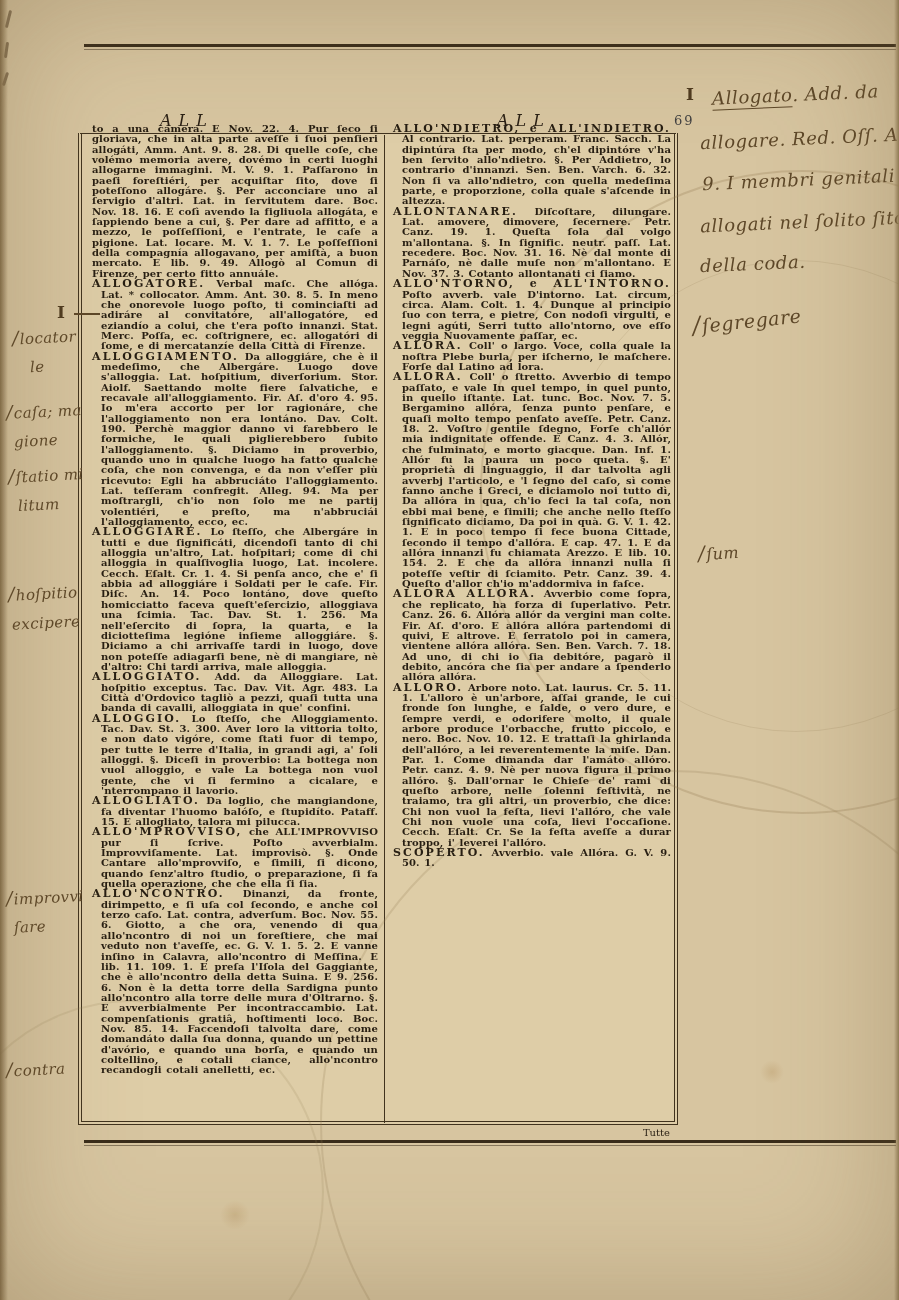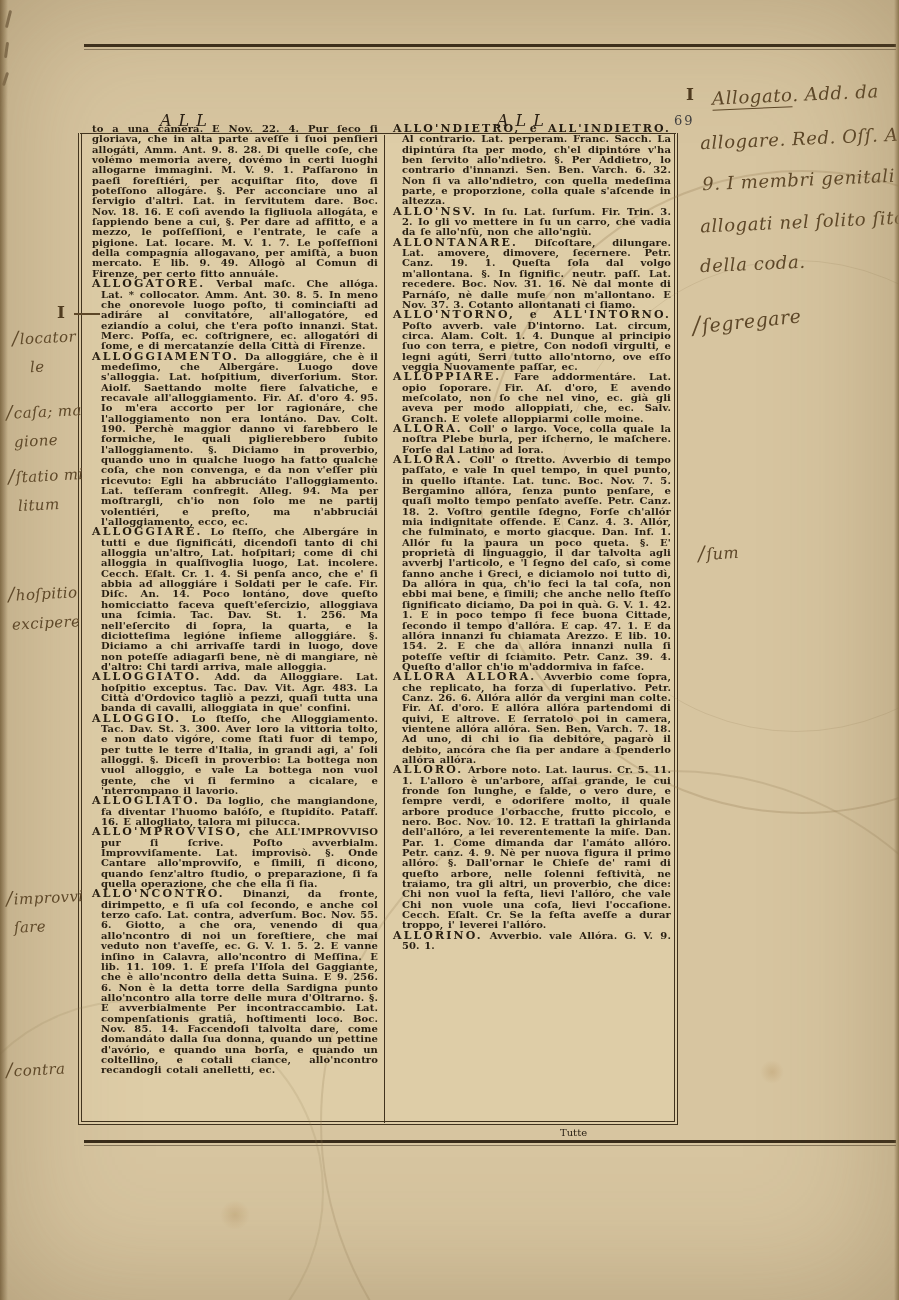--- a/index.html
+++ b/index.html
@@ -20,21 +20,21 @@
   .sig{position:absolute;top:111px;font-style:italic;letter-spacing:7px;
        font-size:16px;color:#2b2115;}
   .pagenum{position:absolute;top:113px;left:674px;font-size:13px;letter-spacing:2px;color:#404040;}
   .col{position:absolute;top:124px;font-size:10px;line-height:10.35px;color:#271e12;
        text-align:justify;letter-spacing:.1px;word-spacing:1px;z-index:5;font-weight:bold;}
   .col-left{left:92px;width:286px;}
   .col-right{left:393px;width:278px;}
   .entry{margin:0;text-indent:-9px;padding-left:9px;}
   .entry.cont{text-indent:0;padding-left:0;}
   .hw{letter-spacing:2.1px;font-size:11px;}
-  .catchword{position:absolute;left:560px;top:1127px;width:110px;text-align:left;
+  .catchword{position:absolute;left:560px;top:1127px;width:110px;text-align:right;
              font-size:10px;color:#271e12;}
   .hand{position:absolute;color:#5d4728;font-style:italic;white-space:nowrap;z-index:20;
         font-family:"DejaVu Serif",serif;}
   .hand-lg{font-size:18px;transform:rotate(-2.5deg);letter-spacing:.6px;}
   .hand-sm{font-size:15px;transform:rotate(-3deg);letter-spacing:.4px;}
   .imark{position:absolute;color:#4e3a1f;font-weight:bold;font-size:17px;z-index:20;}
   .uword{border-bottom:1.6px solid #5d4728;padding-bottom:1px;}
   .slash::before{content:"∕";margin-right:1px;font-size:1.25em;}
   .dash{position:absolute;height:1.5px;background:#5d4728;z-index:20;}
   .stain{position:absolute;border-radius:50%;pointer-events:none;z-index:2;}
@@ -69,35 +69,33 @@
 <div class="frame"></div>
 <div class="divider"></div>
 
 <div class="col col-left" id="col-left">
     <p class="entry cont"><span>to a una camera. E Nov. 22. 4. Pur ſeco ſi gloriava, che in alta parte aveſſe i ſuoi penſieri allogáti, Amm. Ant. 9. 8. 28. Di quelle coſe, che volémo memoria avere, dovémo in certi luoghi allogarne immagini. M. V. 9. 1. Paſſarono in paeſi foreſtiéri, per acquiſtar ſito, dove ſi poteſſono allogáre. §. Per acconciare uno al ſervigio d'altri. Lat. in ſervitutem dare. Boc. Nov. 18. 16. E coſì avendo la figliuola allogáta, e ſappiendo bene a cui, §. Per dare ad affitto, e a mezzo, le poſſeſſioni, e l'entrate, le caſe a pigione. Lat. locare. M. V. 1. 7. Le poſſeſſioni della compagnía allogavano, per amiſtà, a buon mercato. E lib. 9. 49. Allogò al Comun di Firenze, per certo fitto annuále.</span></p>
     <p class="entry"><span class="hw">ALLOGATORE.</span> <span>Verbal maſc. Che allóga. Lat. * collocator. Amm. Ant. 30. 8. 5. In meno che onorevole luogo poſto, ti cominciaſti ad adiráre al convitatóre, all'allogatóre, ed eziandío a colui, che t'era poſto innanzi. Stat. Merc. Poſſa, ec. coſtrignere, ec. allogatóri di ſome, e di mercatanzíe della Città di Firenze.</span></p>
     <p class="entry"><span class="hw">ALLOGGIAMENTO.</span> <span>Da alloggiáre, che è il medeſimo, che Albergáre. Luogo dove s'alloggia. Lat. hoſpitium, diverſorium. Stor. Aiolf. Saettando molte fiere ſalvatiche, e recavale all'alloggiamento. Fir. Aſ. d'oro 4. 95. Io m'era accorto per lor ragionáre, che l'alloggiamento non era lontáno. Dav. Colt. 190. Perchè maggior danno vi farebbero le formiche, le quali piglierebbero ſubito l'alloggiamento. §. Diciamo in proverbio, quando uno in qualche luogo ha fatto qualche coſa, che non convenga, e da non v'eſſer più ricevuto: Egli ha abbruciáto l'alloggiamento. Lat. teſſeram confregit. Alleg. 94. Ma per moſtrargli, ch'io non ſolo me ne partij volentiéri, e preſto, ma n'abbruciái l'alloggiamento, ecco, ec.</span></p>
     <p class="entry"><span class="hw">ALLOGGIARE.</span> <span>Lo ſteſſo, che Albergáre in tutti e due ſignificáti, dicendoſi tanto di chi alloggia un'altro, Lat. hoſpitari; come di chi alloggia in qualſivoglia luogo, Lat. incolere. Cecch. Eſalt. Cr. 1. 4. Si penſa anco, che e' ſi abbia ad alloggiáre i Soldati per le caſe. Fir. Diſc. An. 14. Poco lontáno, dove queſto homicciatto faceva queſt'eſercizio, alloggiava una ſcimia. Tac. Dav. St. 1. 256. Ma nell'eſercito di ſopra, la quarta, e la diciotteſima legióne inſieme alloggiáre. §. Diciamo a chi arrivaſſe tardi in luogo, dove non poteſſe adiagarſi bene, nè di mangiare, nè d'altro: Chi tardi arriva, male alloggia.</span></p>
     <p class="entry"><span class="hw">ALLOGGIATO.</span> <span>Add. da Alloggiare. Lat. hoſpitio exceptus. Tac. Dav. Vit. Agr. 483. La Città d'Ordovico tagliò a pezzi, quaſi tutta una banda di cavalli, alloggiata in que' confini.</span></p>
     <p class="entry"><span class="hw">ALLOGGIO.</span> <span>Lo ſteſſo, che Alloggiamento. Tac. Dav. St. 3. 300. Aver loro la vittoria tolto, e non dato vigóre, come ſtati fuor di tempo, per tutte le terre d'Italia, in grandi agi, a' ſoli alloggi. §. Diceſi in proverbio: La bottega non vuol alloggio, e vale La bottega non vuol gente, che vi ſi fermino a cicalare, e 'nterrompano il lavorio.</span></p>
-    <p class="entry"><span class="hw">ALLOGLIATO.</span> <span>Da loglio, che mangiandone, fa diventar l'huomo balóſo, e ſtupidíto. Pataff. 16. E allogliato, talora mi pilucca.</span></p>
+    <p class="entry"><span class="hw">ALLOGLIATO.</span> <span>Da loglio, che mangiandone, fa diventar l'huomo balóſo, e ſtupidíto. Pataff. 15. E allogliato, talora mi pilucca.</span></p>
     <p class="entry"><span class="hw">ALLO'MPROVVISO,</span> <span>che ALL'IMPROVVISO pur ſi ſcrive. Poſto avverbialm. Improvviſamente. Lat. improvisò. §. Onde Cantare allo'mprovviſo, e ſimili, ſi dicono, quando ſenz'altro ſtudio, o preparazione, ſi fa quella operazione, che che ella ſi ſia.</span></p>
     <p class="entry"><span class="hw">ALLO'NCONTRO.</span> <span>Dinanzi, da fronte, dirimpetto, e ſi uſa col ſecondo, e anche col terzo caſo. Lat. contra, adverſum. Boc. Nov. 55. 6. Giotto, a che ora, venendo di qua allo'ncontro di noi un foreſtiere, che mai veduto non t'aveſſe, ec. G. V. 1. 5. 2. E vanne inſino in Calavra, allo'ncontro di Meſſina. E lib. 11. 109. 1. E preſa l'Iſola del Gaggiante, che è allo'ncontro della detta Suina. E 9. 256. 6. Non è la detta torre della Sardigna punto allo'ncontro alla torre delle mura d'Oltrarno. §. E avverbialmente Per incontraccambio. Lat. compenſationis gratiâ, hoſtimenti loco. Boc. Nov. 85. 14. Faccendoſi talvolta dare, come domandáto dalla ſua donna, quando un pettine d'avório, e quando una borſa, e quando un coltellino, e cotali ciance, allo'ncontro recandogli cotali anelletti, ec.</span></p>
   </div>
 <div class="col col-right" id="col-right">
     <p class="entry"><span class="hw">ALLO'NDIETRO, e ALL'INDIETRO.</span> <span>Al contrario. Lat. perperam. Franc. Sacch. La dipintúra ſta per modo, ch'el dipintóre v'ha ben ſervito allo'ndietro. §. Per Addietro, lo contrario d'innanzi. Sen. Ben. Varch. 6. 32. Non ſi va allo'ndietro, con quella medeſima parte, e proporzione, colla quale s'aſcende in altezza.</span></p>
-    <p class="entry"><span class="hw">ALLO'NSV.</span> <span>In ſu. Lat. ſurſum. Fir. Trin. 3. 2. Io gli vo mettere in ſu un carro, che vadia da ſe allo'nſù, non che allo'ngiù.</span></p>
     <p class="entry"><span class="hw">ALLONTANARE.</span> <span>Diſcoſtare, dilungare. Lat. amovere, dimovere, ſecernere. Petr. Canz. 19. 1. Queſta ſola dal volgo m'allontana. §. In ſignific. neutr. paſſ. Lat. recedere. Boc. Nov. 31. 16. Nè dal monte di Parnáſo, nè dalle muſe non m'allontano. E Nov. 37. 3. Cotanto allontanati ci ſiamo.</span></p>
     <p class="entry"><span class="hw">ALLO'NTORNO, e ALL'INTORNO.</span> <span>Poſto avverb. vale D'intorno. Lat. circum, circa. Alam. Colt. 1. 4. Dunque al principio ſuo con terra, e pietre, Con nodoſi virgulti, e legni agúti, Serri tutto allo'ntorno, ove eſſo veggia Nuovamente paſſar, ec.</span></p>
-    <p class="entry"><span class="hw">ALLOPPIARE.</span> <span>Fare addormentáre. Lat. opio ſoporare. Fir. Aſ. d'oro, E avendo meſcolato, non ſo che nel vino, ec. già gli aveva per modo alloppiati, che, ec. Salv. Granch. E volete alloppiarmi colle moine.</span></p>
     <p class="entry"><span class="hw">ALLORA.</span> <span>Coll' o largo. Voce, colla quale la noſtra Plebe burla, per iſcherno, le maſchere. Forſe dal Latino ad lora.</span></p>
     <p class="entry"><span class="hw">ALLORA.</span> <span>Coll' o ſtretto. Avverbio di tempo paſſato, e vale In quel tempo, in quel punto, in quello iſtante. Lat. tunc. Boc. Nov. 7. 5. Bergamino allóra, ſenza punto penſare, e quaſi molto tempo penſato aveſſe. Petr. Canz. 18. 2. Voſtro gentile ſdegno, Forſe ch'allór mia indignitate offende. E Canz. 4. 3. Allór, che fulminato, e morto giacque. Dan. Inf. 1. Allór fu la paura un poco queta. §. E' proprietà di linguaggio, il dar talvolta agli avverbj l'articolo, e 'l ſegno del caſo, sì come fanno anche i Greci, e diciamolo noi tutto dì, Da allóra in qua, ch'io feci la tal coſa, non ebbi mai bene, e ſimili; che anche nello ſteſſo ſignificato diciamo, Da poi in quà. G. V. 1. 42. 1. E in poco tempo ſi fece buona Cittade, ſecondo il tempo d'allóra. E cap. 47. 1. E da allóra innanzi fu chiamata Arezzo. E lib. 10. 154. 2. E che da allóra innanzi nulla ſi poteſſe veſtir di ſciamito. Petr. Canz. 39. 4. Queſto d'allor ch'io m'addormiva in faſce.</span></p>
     <p class="entry"><span class="hw">ALLORA ALLORA.</span> <span>Avverbio come ſopra, che replicato, ha forza di ſuperlativo. Petr. Canz. 26. 6. Allóra allór da vergini man colte. Fir. Aſ. d'oro. E allóra allóra partendomi di quivi, E altrove. E ſerratolo poi in camera, vientene allóra allóra. Sen. Ben. Varch. 7. 18. Ad uno, di chi io ſia debitóre, pagarò il debito, ancóra che ſia per andare a ſpenderlo allóra allóra.</span></p>
     <p class="entry"><span class="hw">ALLORO.</span> <span>Arbore noto. Lat. laurus. Cr. 5. 11. 1. L'alloro è un'arbore, aſſai grande, le cui fronde ſon lunghe, e ſalde, o vero dure, e ſempre verdi, e odorifere molto, il quale arbore produce l'orbacche, frutto piccolo, e nero. Boc. Nov. 10. 12. E trattaſi la ghirlanda dell'allóro, a lei reverentemente la miſe. Dan. Par. 1. Come dimanda dar l'amáto allóro. Petr. canz. 4. 9. Nè per nuova figura il primo allóro. §. Dall'ornar le Chieſe de' rami di queſto arbore, nelle ſolenni feſtività, ne traiamo, tra gli altri, un proverbio, che dice: Chi non vuol la feſta, lievi l'allóro, che vale Chi non vuole una coſa, lievi l'occaſione. Cecch. Eſalt. Cr. Se la feſta aveſſe a durar troppo, i' leverei l'allóro.</span></p>
-    <p class="entry"><span class="hw">ALLORINO.</span> <span>Avverbio. vale Allóra. G. V. 9. 50. 1.</span></p>
+    <p class="entry"><span class="hw">SCOPERTO.</span> <span>Avverbio. vale Allóra. G. V. 9. 50. 1.</span></p>
   </div>
 
 <div class="catchword">Tutte</div>
 <div class="rule" style="left:84px;top:1140px;width:812px;height:3px;"></div>
 <div class="rule faint" style="left:84px;top:1145px;width:812px;height:1px;"></div>
 
 <div class="imark" style="left:686px;top:84px;">I</div>
 <div class="hand hand-lg" style="left:712px;top:84px;">
   <span class="uword">Allogato</span><span>. Add. da</span>
 </div>

